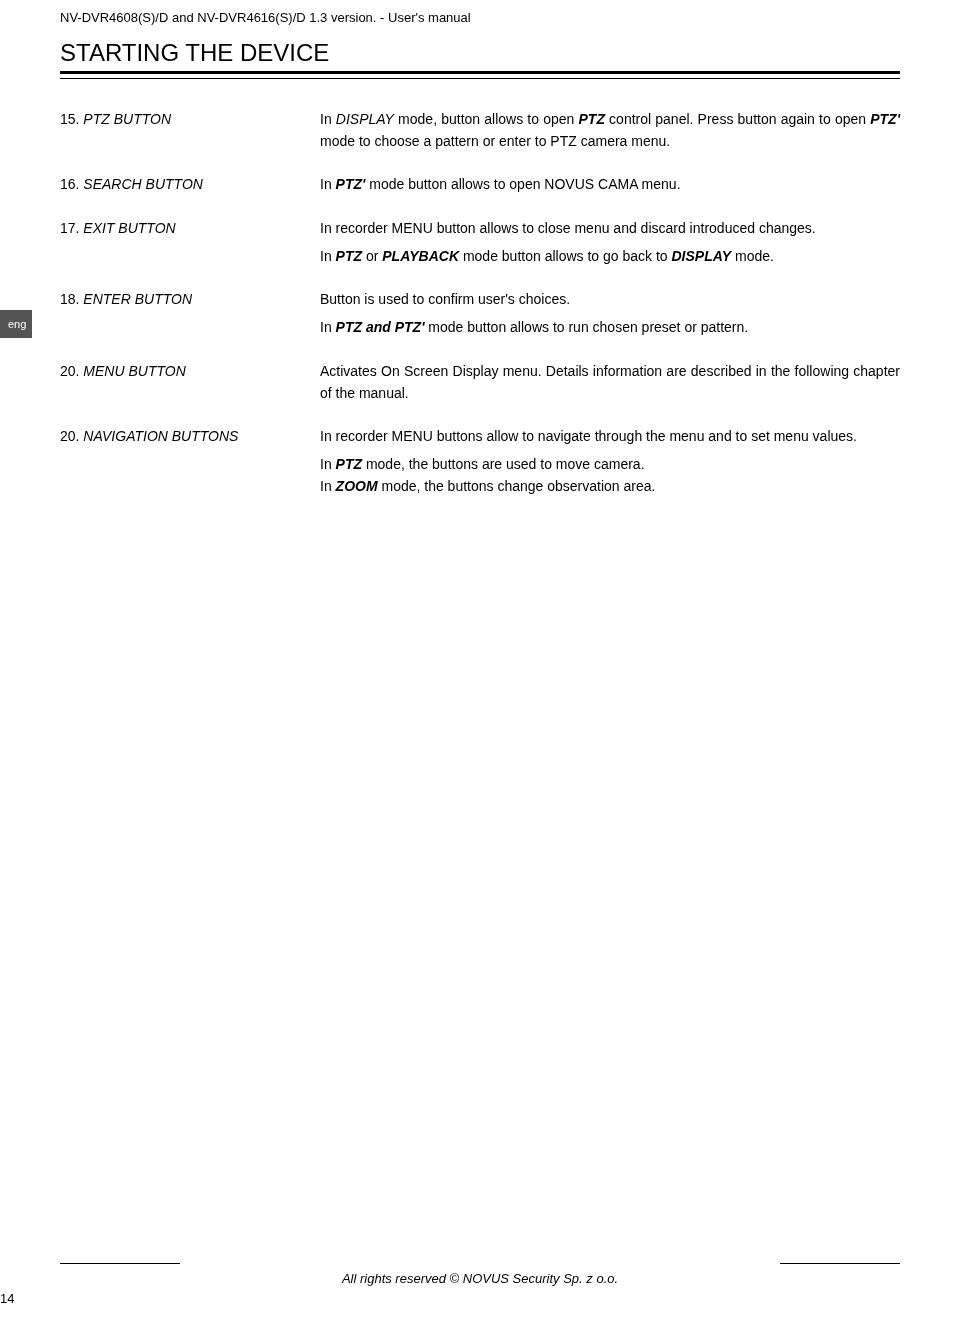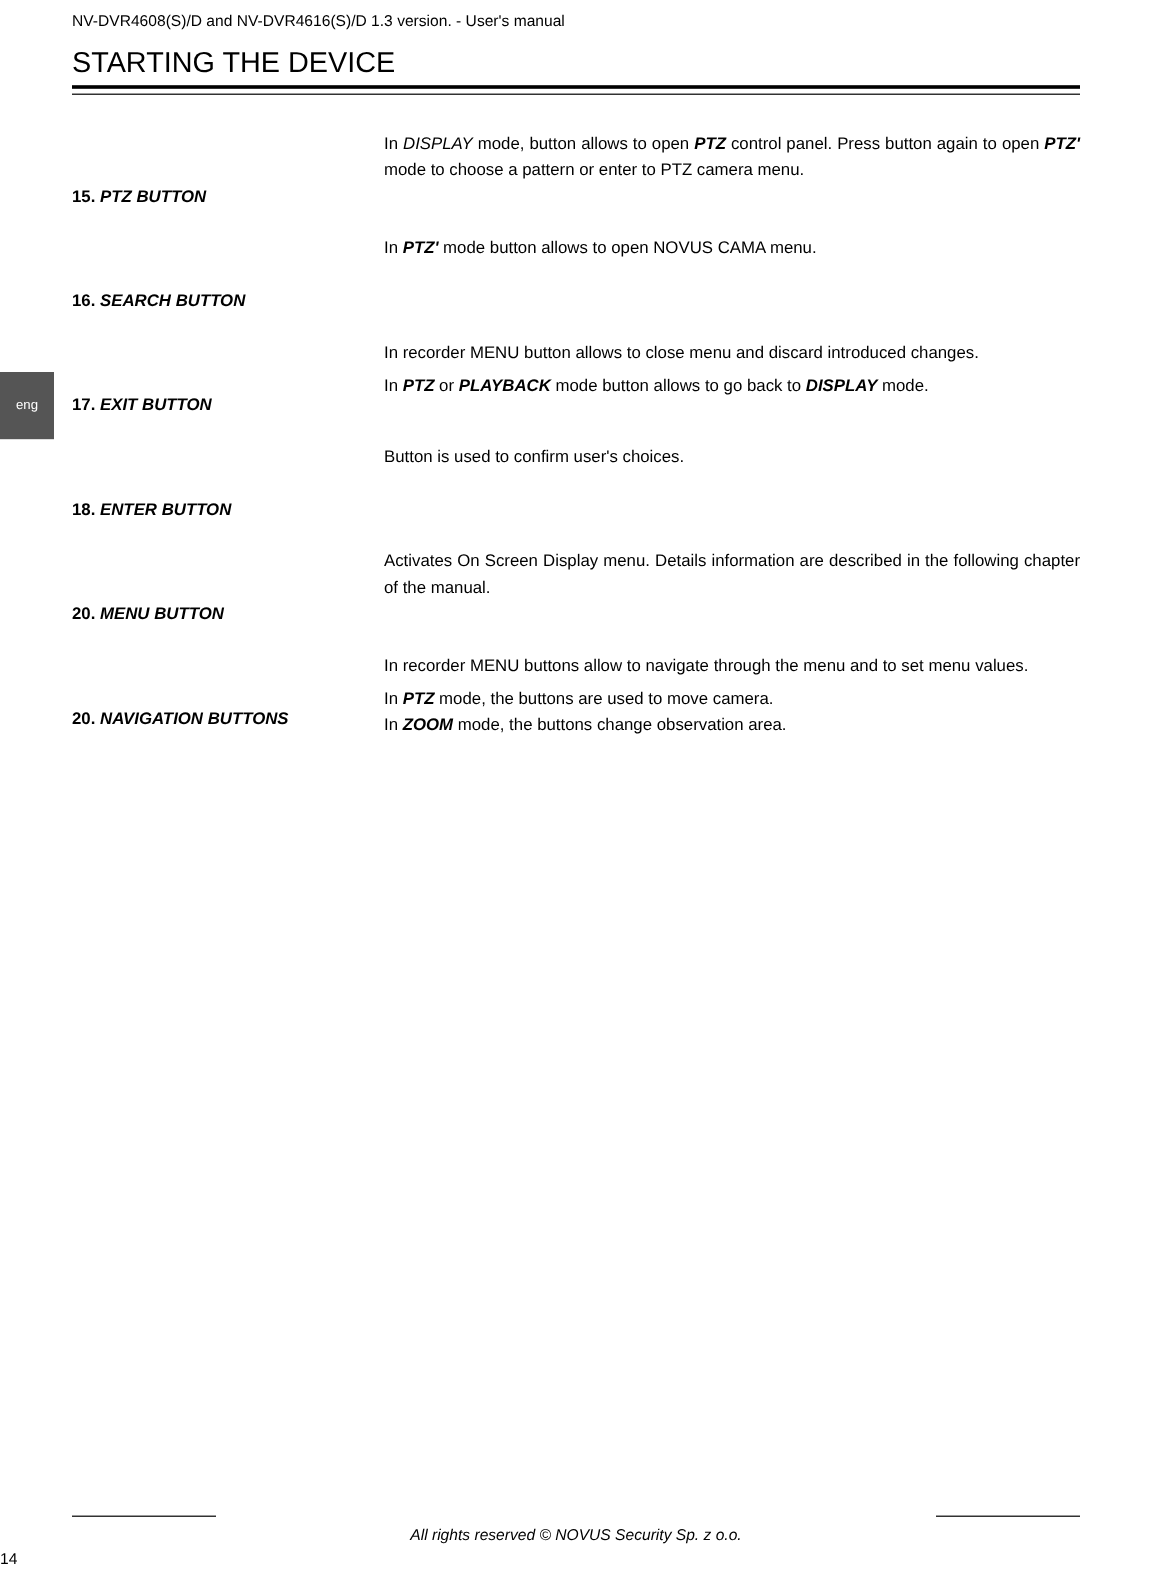--- a/index.html
+++ b/index.html
@@ -29,24 +29,24 @@
     }
 
     
     .lang-tab {
       position: absolute;
       left: 0;
       top: 310px;
       background: #555;
       color: #fff;
       font-size: 11px;
-      padding: 22px 8px;
+      padding: 8px 8px;
       writing-mode: horizontal-tb;
-      width: 45px;
-      text-align: center;
+      width: 32px;
+      text-align: left;
     }
 
     
     .title-section {
       padding: 8px 60px 0 60px;
     }
 
     .page-title {
       font-size: 24px;
       font-weight: normal;
@@ -74,26 +74,25 @@
     .item-row {
       display: flex;
       margin-bottom: 22px;
       align-items: flex-start;
     }
 
     .item-label {
       min-width: 260px;
       max-width: 260px;
       font-size: 14px;
-      font-weight: bold;
+      font-weight: normal;
       font-style: italic;
       padding-top: 0;
       padding-right: 8px;
       line-height: 1.5;
-      margin-top: 44px;
     }
 
     .item-label .item-number {
       font-style: normal;
     }
 
     .item-desc {
       flex: 1;
       font-size: 14px;
       line-height: 1.55;
@@ -176,20 +175,21 @@
         <div class="item-label"><span class="item-number">17.</span> EXIT BUTTON</div>
         <div class="item-desc">
           <p>In recorder MENU button allows to close menu and discard introduced changes.</p>
           <p>In <b><i>PTZ</i></b> or <b><i>PLAYBACK</i></b> mode button allows to go back to <b><i>DISPLAY</i></b> mode.</p>
         </div>
       </div>
       <div class="item-row">
         <div class="item-label"><span class="item-number">18.</span> ENTER BUTTON</div>
         <div class="item-desc">
           <p>Button is used to confirm user's choices.</p>
+          <p>In <b><i>PTZ and PTZ'</i></b> mode button allows to run chosen preset or pattern.</p>
         </div>
       </div>
       <div class="item-row">
         <div class="item-label"><span class="item-number">20.</span> MENU BUTTON</div>
         <div class="item-desc">
           <p>Activates On Screen Display menu. Details information are described in the following chapter of the manual.</p>
         </div>
       </div>
       <div class="item-row">
         <div class="item-label"><span class="item-number">20.</span> NAVIGATION BUTTONS</div>

